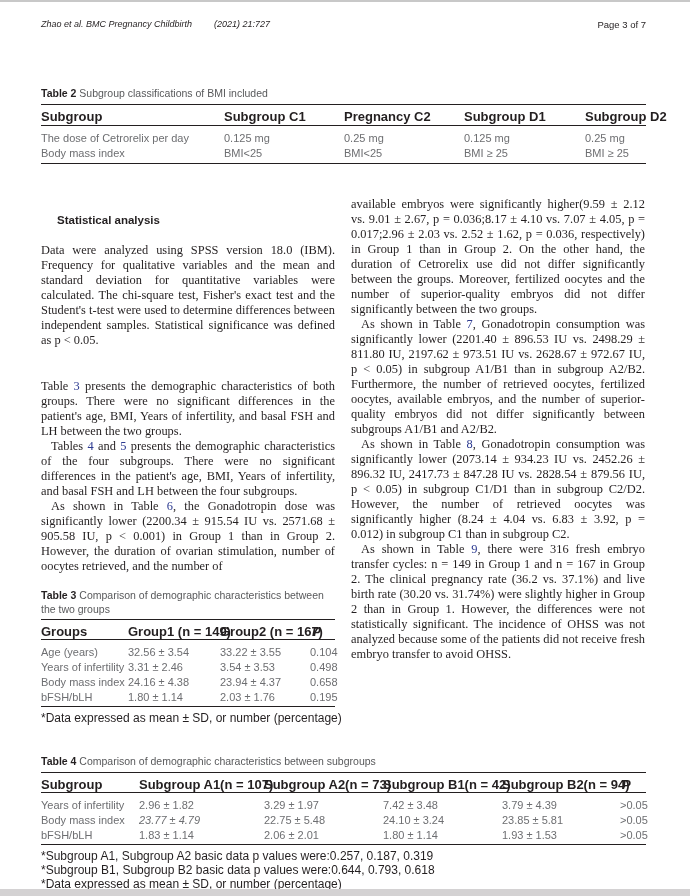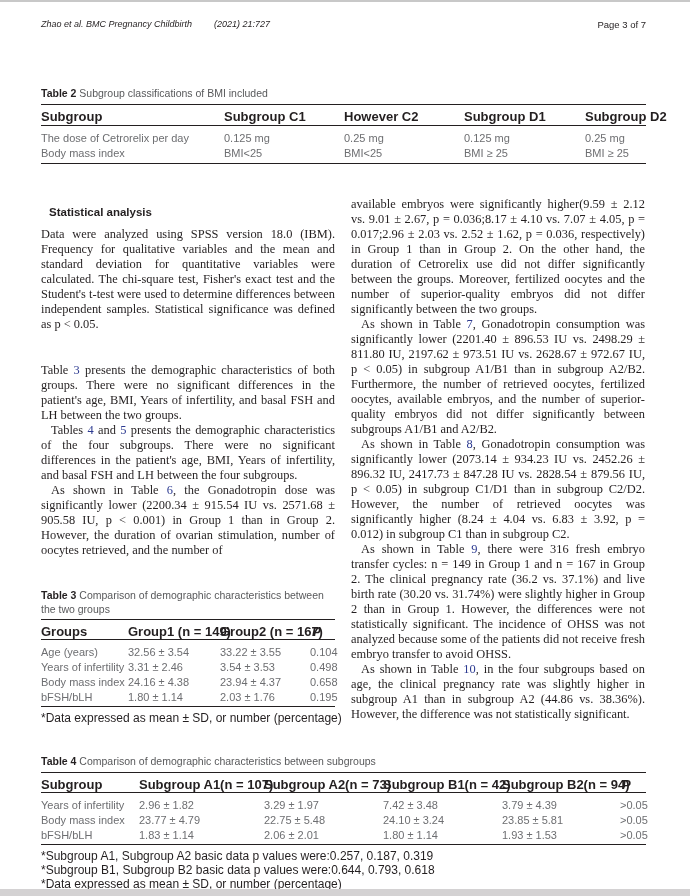--- a/index.html
+++ b/index.html
@@ -19,42 +19,42 @@
     .tbl-caption b { color: #231f20; font-weight: bold; }
     .rule { position: absolute; height: 0; border-top: 1.5px solid #231f20; }
     .rule.thin { border-top: 1px solid #231f20; }
     .cell { position: absolute; font-family: "Liberation Sans", sans-serif; font-size: 11px; color: #6d6e71; white-space: nowrap; }
     .hcell { position: absolute; font-family: "Liberation Sans", sans-serif; font-size: 13px; font-weight: bold; color: #231f20; white-space: nowrap; }
     .note { position: absolute; font-family: "Liberation Sans", sans-serif; font-size: 12px; color: #231f20; white-space: nowrap; }
 
     .col { position: absolute; width: 294px; font-family: "Liberation Serif", serif; font-size: 12.4px; line-height: 15px; text-align: justify; color: #231f20; }
     .col p { margin: 0; }
     .col p.indent { text-indent: 10px; }
-    .sec-h { font-family: "Liberation Sans", sans-serif; font-weight: bold; font-size: 11.5px; line-height: 14px; margin: 8px; color: #231f20; }
+    .sec-h { font-family: "Liberation Sans", sans-serif; font-weight: bold; font-size: 11.5px; line-height: 14px; margin: 16px; color: #231f20; }
     .link { color: #2b3990; }
   </style>
 </head>
 <body>
 
 <div class="topbar"></div>
 
 <div class="header-left">
   <span>Zhao et al. BMC Pregnancy Childbirth</span><span class="cite">(2021) 21:727</span>
 </div>
 <div class="header-right">Page 3 of 7</div>
 
 <div>
   <div class="tbl-caption" style="left:41px; top:87px;">
     <b>Table 2</b>
     <span>Subgroup classifications of BMI included</span>
   </div>
   <div class="rule" style="left:41px; top:104px; width:605px;"></div>
   <div class="hcell" style="left:41px; top:109px;">Subgroup</div>
   <div class="hcell" style="left:224px; top:109px;">Subgroup C1</div>
-  <div class="hcell" style="left:344px; top:109px;">However C2</div>
+  <div class="hcell" style="left:344px; top:109px;">Pregnancy C2</div>
   <div class="hcell" style="left:464px; top:109px;">Subgroup D1</div>
   <div class="hcell" style="left:585px; top:109px;">Subgroup D2</div>
   <div class="rule thin" style="left:41px; top:125px; width:605px;"></div>
 
   <div>
     <div class="cell" style="left:41px; top:132px;">The dose of Cetrorelix per day</div>
     <div class="cell" style="left:224px; top:132px;">0.125 mg</div>
     <div class="cell" style="left:344px; top:132px;">0.25 mg</div>
     <div class="cell" style="left:464px; top:132px;">0.125 mg</div>
     <div class="cell" style="left:585px; top:132px;">0.25 mg</div>
@@ -76,21 +76,20 @@
   <p><span>Table </span><a class="link">3</a><span> presents the demographic characteristics of both groups. There were no significant differences in the patient's age, BMI, Years of infertility, and basal FSH and LH between the two groups.</span></p>
   <p class="indent"><span>Tables </span><a class="link">4</a><span> and </span><a class="link">5</a><span> presents the demographic characteristics of the four subgroups. There were no significant differences in the patient's age, BMI, Years of infertility, and basal FSH and LH between the four subgroups.</span></p>
   <p class="indent"><span>As shown in Table </span><a class="link">6</a><span>, the Gonadotropin dose was significantly lower (2200.34 ± 915.54 IU vs. 2571.68 ± 905.58 IU, p &lt; 0.001) in Group 1 than in Group 2. However, the duration of ovarian stimulation, number of oocytes retrieved, and the number of</span></p>
 </div>
 
 <div class="col" style="left:351px; top:197px;">
   <p>available embryos were significantly higher(9.59 ± 2.12 vs. 9.01 ± 2.67, p = 0.036;8.17 ± 4.10 vs. 7.07 ± 4.05, p = 0.017;2.96 ± 2.03 vs. 2.52 ± 1.62, p = 0.036, respectively) in Group 1 than in Group 2. On the other hand, the duration of Cetrorelix use did not differ significantly between the groups. Moreover, fertilized oocytes and the number of superior-quality embryos did not differ significantly between the two groups.</p>
   <p class="indent"><span>As shown in Table </span><a class="link">7</a><span>, Gonadotropin consumption was significantly lower (2201.40 ± 896.53 IU vs. 2498.29 ± 811.80 IU, 2197.62 ± 973.51 IU vs. 2628.67 ± 972.67 IU, p &lt; 0.05) in subgroup A1/B1 than in subgroup A2/B2. Furthermore, the number of retrieved oocytes, fertilized oocytes, available embryos, and the number of superior-quality embryos did not differ significantly between subgroups A1/B1 and A2/B2.</span></p>
   <p class="indent"><span>As shown in Table </span><a class="link">8</a><span>, Gonadotropin consumption was significantly lower (2073.14 ± 934.23 IU vs. 2452.26 ± 896.32 IU, 2417.73 ± 847.28 IU vs. 2828.54 ± 879.56 IU, p &lt; 0.05) in subgroup C1/D1 than in subgroup C2/D2. However, the number of retrieved oocytes was significantly higher (8.24 ± 4.04 vs. 6.83 ± 3.92, p = 0.012) in subgroup C1 than in subgroup C2.</span></p>
   <p class="indent"><span>As shown in Table </span><a class="link">9</a><span>, there were 316 fresh embryo transfer cycles: n = 149 in Group 1 and n = 167 in Group 2. The clinical pregnancy rate (36.2 vs. 37.1%) and live birth rate (30.20 vs. 31.74%) were slightly higher in Group 2 than in Group 1. However, the differences were not statistically significant. The incidence of OHSS was not analyzed because some of the patients did not receive fresh embryo transfer to avoid OHSS.</span></p>
-  <p class="indent"><span>As shown in Table </span><a class="link">10</a><span>, in the four subgroups based on age, the clinical pregnancy rate was slightly higher in subgroup A1 than in subgroup A2 (44.86 vs. 38.36%). However, the difference was not statistically significant.</span></p>
 </div>
 
 <div>
   <div class="tbl-caption" style="left:41px; top:588px; width:295px; line-height:14px;">
     <b>Table 3</b>
     <span>Comparison of demographic characteristics between the two groups</span>
   </div>
   <div class="rule" style="left:41px; top:619px; width:294px;"></div>
   <div class="hcell" style="left:41px; top:624px;">Groups</div>
   <div class="hcell" style="left:128px; top:624px;">Group1 (n = 149)</div>
@@ -143,21 +142,21 @@
   <div>
     <div class="cell" style="left:41px; top:799px;">Years of infertility</div>
     <div class="cell" style="left:139px; top:799px;">2.96 ± 1.82</div>
     <div class="cell" style="left:264px; top:799px;">3.29 ± 1.97</div>
     <div class="cell" style="left:383px; top:799px;">7.42 ± 3.48</div>
     <div class="cell" style="left:502px; top:799px;">3.79 ± 4.39</div>
     <div class="cell" style="left:620px; top:799px;">&gt;0.05</div>
   </div>
   <div>
     <div class="cell" style="left:41px; top:814px;">Body mass index</div>
-    <div class="cell" style="left:139px; top:814px;">23.77 ± 4.79</div>
+    <div class="cell" style="left:139px; top:814px;font-style:italic;">23.77 ± 4.79</div>
     <div class="cell" style="left:264px; top:814px;">22.75 ± 5.48</div>
     <div class="cell" style="left:383px; top:814px;">24.10 ± 3.24</div>
     <div class="cell" style="left:502px; top:814px;">23.85 ± 5.81</div>
     <div class="cell" style="left:620px; top:814px;">&gt;0.05</div>
   </div>
   <div>
     <div class="cell" style="left:41px; top:829px;">bFSH/bLH</div>
     <div class="cell" style="left:139px; top:829px;">1.83 ± 1.14</div>
     <div class="cell" style="left:264px; top:829px;">2.06 ± 2.01</div>
     <div class="cell" style="left:383px; top:829px;">1.80 ± 1.14</div>

